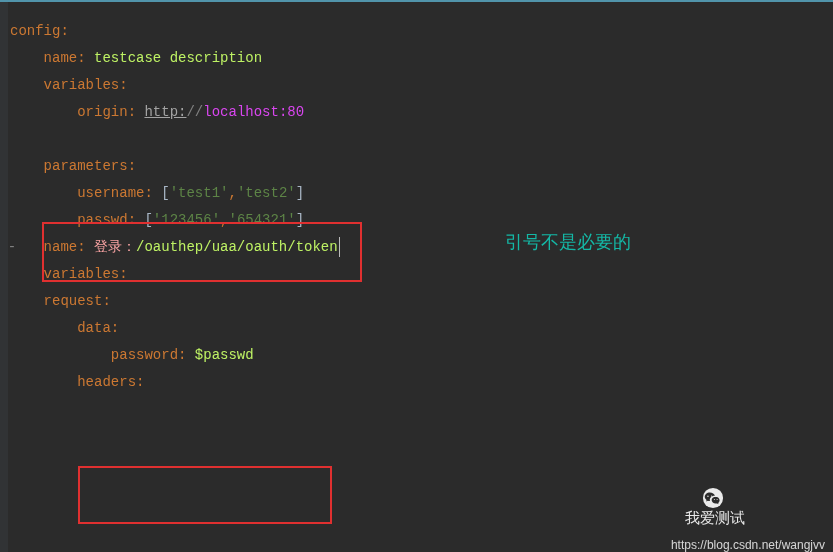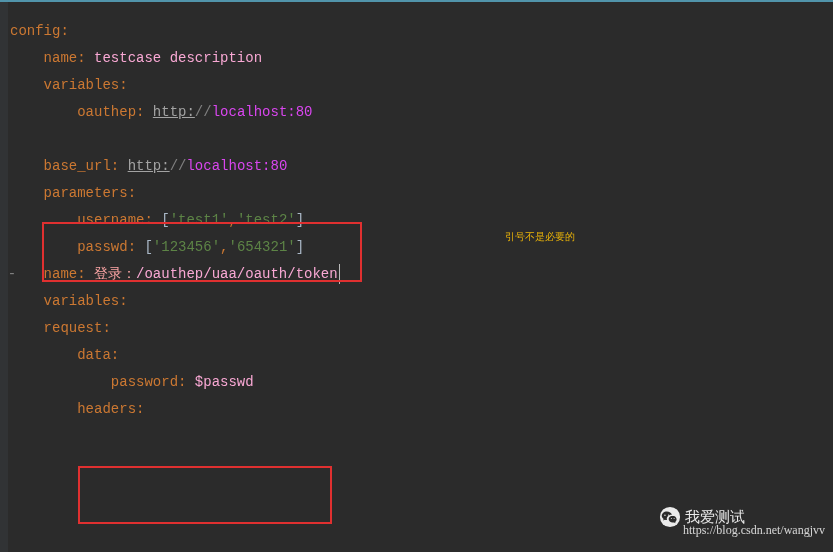--- a/index.html
+++ b/index.html
@@ -33,21 +33,21 @@
   }
   .line {
     height: 27px;
     line-height: 27px;
     white-space: pre;
     padding-left: 2px;
     position: relative;
   }
   .k-key { color: #cc7832; }
   .k-colon { color: #cc7832; }
-  .k-text { color: #f9a8d4; }
+  .k-text { color: #bef264; }
   .k-bool { color: #cc7832; font-weight: bold; }
   .k-url-proto { color: #a3a3a3; text-decoration: underline; }
   .k-url-slash { color: #808080; }
   .k-url-host { color: #d946ef; }
   .k-str { color: #5d8446; }
   .k-bracket { color: #a9b7c6; }
   .k-comma { color: #cc7832; }
   .k-name-cjk { color: #fca5a5; }
   .cursor {
     display: inline-block;
@@ -68,70 +68,70 @@
     color: #808080;
     font-size: 14px;
   }
   .redbox {
     position: absolute;
     border: 2px solid #e03030;
     pointer-events: none;
   }
   .annotation {
     position: absolute;
-    color: #eab308;
+    color: #14b8a6;
     font-family: sans-serif;
-    font-size: 10px;
+    font-size: 18px;
     font-weight: 500;
   }
   .watermark-wechat {
     position: absolute;
     right: 88px;
     bottom: 24px;
     display: flex;
     align-items: center;
     opacity: 0.9;
     color: #fff;
     font-family: sans-serif;
     font-size: 15px;
     font-weight: 500;
+    flex-direction: column;
   }
   .wechat-icon {
     width: 22px; height: 22px;
     margin-right: 4px;
   }
   .watermark-url {
     position: absolute;
     right: 8px;
-    bottom: 14px;
+    bottom: 0;
     color: rgba(255,255,255,0.8);
-    font-family: Liberation Serif, serif;
+    font-family: Liberation Sans, sans-serif;
     font-size: 12px;
   }
 </style>
 </head>
 <body>
 
 <div class="editor-top-line"></div>
 <div class="gutter"></div>
 
 <div class="code-area">
 
   <div class="line"><span class="k-key">config</span><span class="k-colon">:</span></div>
 
   <div class="line">    <span class="k-key">name</span><span class="k-colon">:</span> <span class="k-text">testcase description</span></div>
 
   <div class="line">    <span class="k-key">variables</span><span class="k-colon">:</span></div>
 
-  <div class="line">        <span class="k-key">oauthep</span><span class="k-colon">:</span> <span class="k-url-proto">http:</span><span class="k-url-slash">//</span><span class="k-url-host">localhost:80</span></div>
+  <div class="line">        <span class="k-key">origin</span><span class="k-colon">:</span> <span class="k-url-proto">http:</span><span class="k-url-slash">//</span><span class="k-url-host">localhost:80</span></div>
 
   <div class="line"> </div>
 
 
-  <div class="line">    <span class="k-key">base_url</span><span class="k-colon">:</span> <span class="k-url-proto">http:</span><span class="k-url-slash">//</span><span class="k-url-host">localhost:80</span></div>
 
   <div class="line">    <span class="k-key">parameters</span><span class="k-colon">:</span></div>
 
   <div class="line">        <span class="k-key">username</span><span class="k-colon">:</span> <span class="k-bracket">[</span><span class="k-str">'test1'</span><span class="k-comma">,</span><span class="k-str">'test2'</span><span class="k-bracket">]</span></div>
 
   <div class="line">        <span class="k-key">passwd</span><span class="k-colon">:</span> <span class="k-bracket">[</span><span class="k-str">'123456'</span><span class="k-comma">,</span><span class="k-str">'654321'</span><span class="k-bracket">]</span></div>
 
 
   <div class="line"><span class="fold-minus">-</span>    <span class="k-key">name</span><span class="k-colon">:</span> <span class="k-name-cjk">登录：</span><span class="k-text">/oauthep/uaa/oauth/token</span><span class="cursor"></span></div>
 

